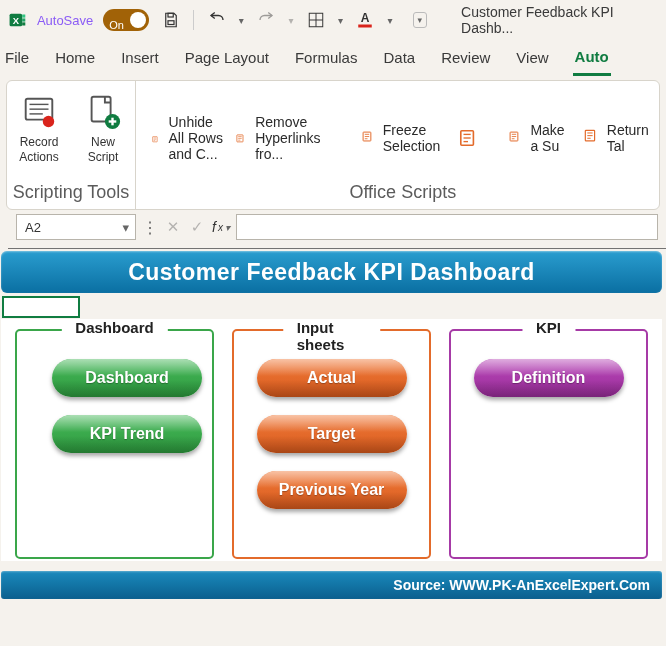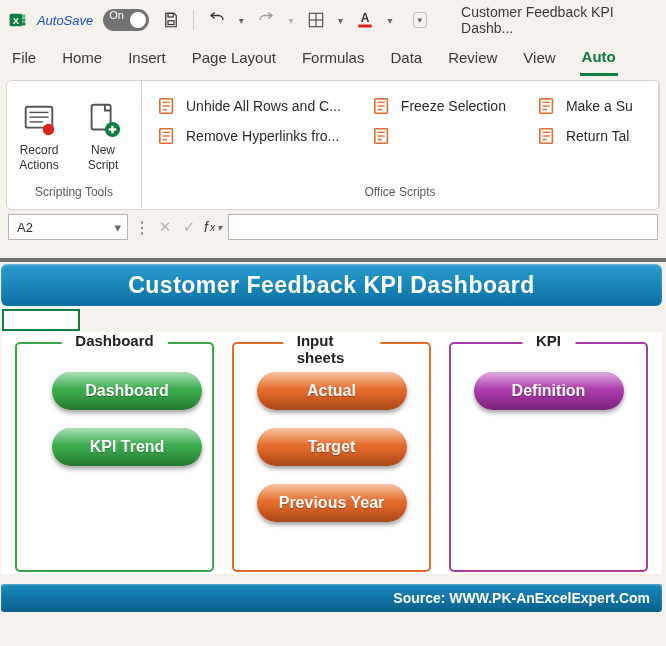--- a/index.html
+++ b/index.html
@@ -7,69 +7,70 @@
   width: 666px; height: 646px;
   font-family: "Segoe UI", Arial, sans-serif;
   background: #f5f2ed; color: #333;
   overflow: hidden; position: relative;
 }
 .titlebar {
   height: 40px; display: flex; align-items: center; padding: 0 8px; gap: 10px;
 }
 .excel-icon { width: 20px; height: 20px; position: relative; }
 .excel-icon svg { width: 100%; height: 100%; }
-.autosave-label { font-size: 13px; color: #1d4ed8; font-style: italic; }
+.autosave-label { font-size: 13px; color: #8b5cf6; }
 .toggle {
-  width: 48px; height: 22px; background: #737373; border-radius: 11px;
-  display: flex; align-items: flex-start; padding: 0 2px; position: relative; cursor: pointer;
+  width: 48px; height: 22px; background: #a16207; border-radius: 11px;
+  display: flex; align-items: flex-end; padding: 0 2px; position: relative; cursor: pointer;
 }
 .toggle-text { color: #fff; font-size: 11px; margin-left: 4px; }
 .toggle-knob {
   width: 16px; height: 16px; background: #fff; border-radius: 50%;
   position: absolute; right: 3px; top: 3px;
 }
 .qat-icon { width: 26px; height: 26px; display: flex; align-items: center; justify-content: center; cursor: pointer; }
 .save-icon svg, .undo-icon svg, .redo-icon svg, .borders-icon svg, .font-color-icon svg { width: 18px; height: 18px; }
 .title-text { margin-left: 24px; font-size: 14px; color: #3a3a3a; }
 .sep { width:1px; height:20px; background:#ccc; }
 
 .tabs {
-  height: 36px; display: flex; align-items: flex-end; padding: 0 10px; gap: 22px;
+  height: 36px; display: flex; align-items: flex-end; padding: 0 3px; gap: 22px;
   border-bottom: none; font-size: 15px; color: #3a3a3a;
 }
 .tab { padding: 4px 2px 10px; cursor: pointer; }
 .tab.active { color: #107c41; border-bottom: 3px solid #107c41; font-weight: 600; padding-bottom: 8px;}
 .ribbon {
   background: #fff; border: 1px solid #d8d4cb; border-radius: 6px;
   margin: 4px 6px 0 6px; height: 130px; display: flex;
 }
 .ribbon-group {
   display: flex; flex-direction: column; align-items: center;
   padding: 8px 0 0; border-right: 1px solid #d8d4cb;
 }
 .scripting-tools { width: 135px; }
 .office-scripts { flex: 1; }
 .rg-body { display: flex; gap: 0; height: 92px; width: 100%; }
 .big-btn {
   width: 64px; display: flex; flex-direction: column; align-items: center;
-  justify-content: center; cursor: pointer; padding-top: 4px;
+  justify-content: flex-start; cursor: pointer; padding-top: 4px;
 }
 .big-btn .icon { width: 38px; height: 38px; }
 .big-btn .lbl { font-size: 12px; text-align: center; line-height: 1.25; margin-top: 4px; color: #333;}
-.group-label { font-size: 12px; color: #5b5b5b; padding: 4px 0 6px; }
+.group-label { font-size: 18px; color: #5b5b5b; padding: 4px 0 6px; }
 .script-col {
-  display: flex; flex-direction: column; gap: 12px; padding: 8px 16px 0 16px;
+  display: flex; flex-direction: row; gap: 12px; padding: 8px 16px 0 16px;
 }
 .script-item { display: flex; align-items: center; gap: 10px; cursor: pointer; }
 .script-icon { width: 18px; height: 18px; }
 .script-text { font-size: 14px; color: #2b2b2b; }
 
 .formula-bar {
-  display: flex; align-items: center; gap: 6px; padding: 4px 8px 18px;
-  border-bottom: 4px solid #737373;
+  display: flex; align-items: center; gap: 6px; padding: 4px 8px 8px;
+  border-bottom: 1px solid #737373;
+  margin-left: 8px;
 }
 .name-box {
   width: 120px; height: 26px; background: #fff; border: 1px solid #b8b4ab;
   display: flex; align-items: center; padding: 0 6px 0 8px; font-size: 13px;
 }
 .name-box .dd { margin-left: auto; color: #666; }
 .vdots { width: 16px; text-align: center; color: #666; cursor: pointer; }
 .fx-btn { color:#666; cursor:pointer; width:18px; text-align:center; font-size:15px; }
 .fx-label { font-style: italic; font-size: 14px; color:#333; display:flex; align-items:center; gap:2px;}
 .fml-edit {

